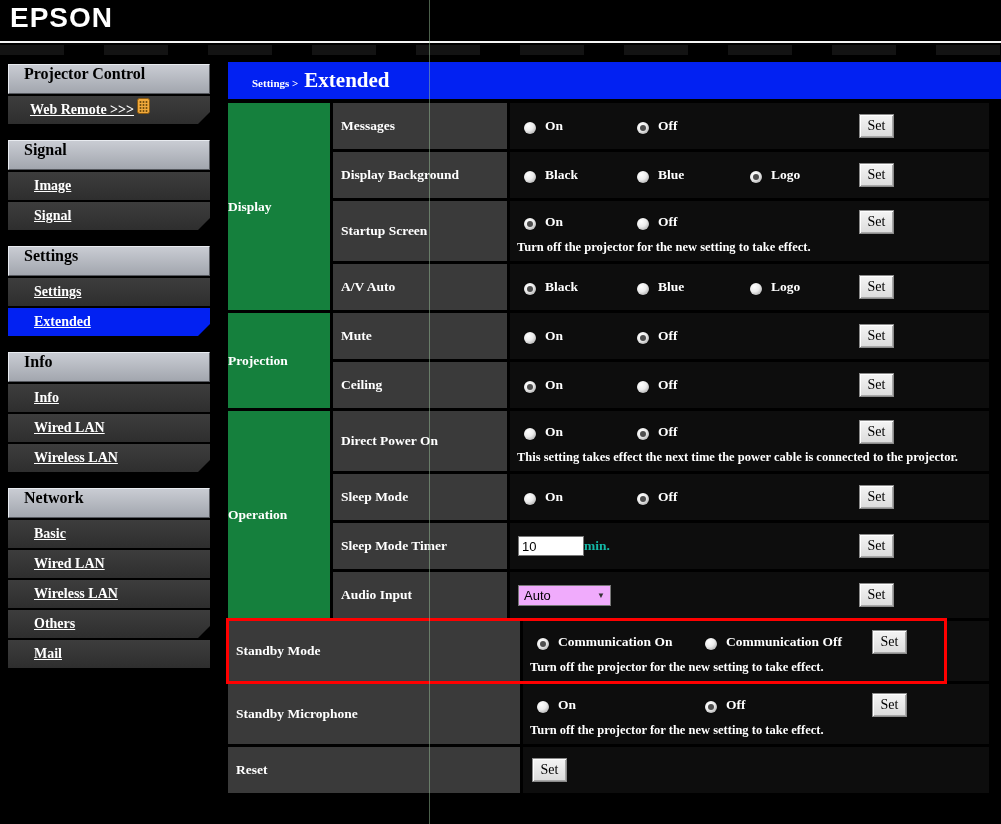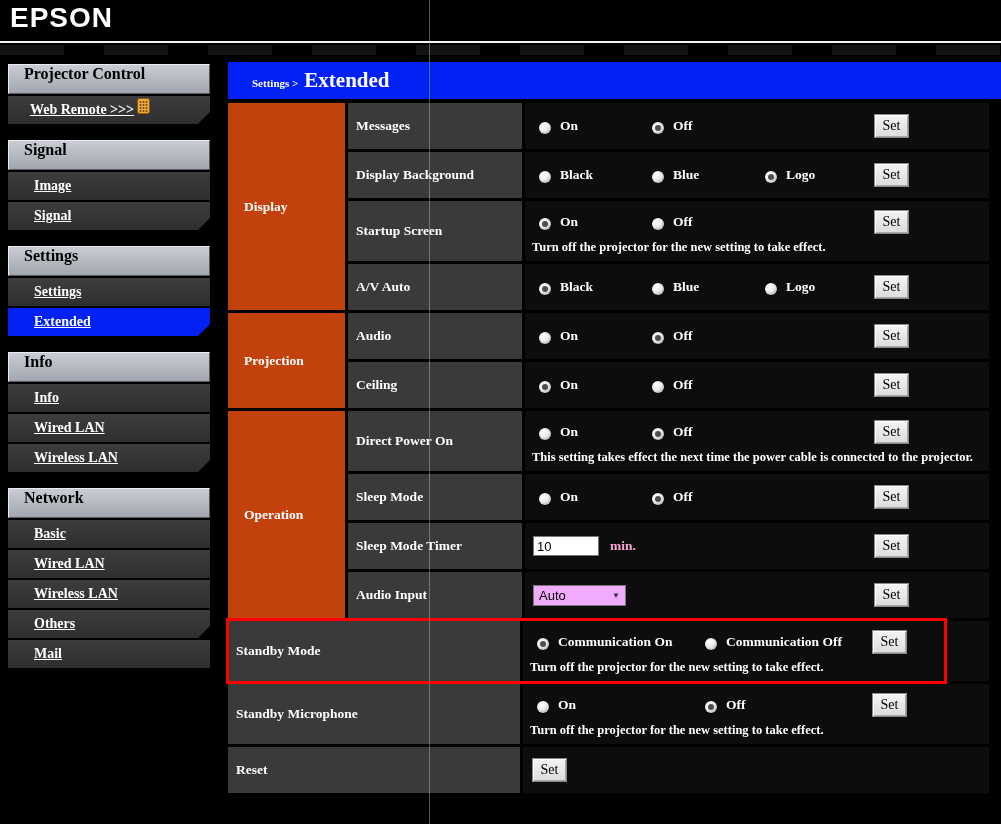--- a/index.html
+++ b/index.html
@@ -31,22 +31,22 @@
   
   .mainbar{position:absolute;left:228px;top:62px;width:773px;height:37px;
     background:var(--accent,#0221f2);display:flex;align-items:center;padding-left:24px;
     box-sizing:border-box}
   .crumbwrap{display:flex;align-items:baseline;gap:6px;color:#fff}
   .crumb{font:700 11px "Liberation Serif",serif}
   .ptitle{font:700 21px "Liberation Serif",serif}
   
   .tbl{position:absolute;left:228px;top:103px;width:761px}
   .blk{display:flex;gap:3px;margin-bottom:3px}
-  .gcell{width:117px;background:#c2410c;display:flex;align-items:center;
-    padding-left:16px;box-sizing:border-box;color:#fff;font:700 13.5px "Liberation Serif",serif}
+  .gcell{width:102px;background:#15803d;display:flex;align-items:center;
+    padding-left:0;box-sizing:border-box;color:#fff;font:700 13.5px "Liberation Serif",serif}
   .rows{flex:1;display:flex;flex-direction:column;gap:3px}
   .row{display:flex;gap:3px;height:46px;position:relative}
   .row.tall{height:60px}
   .scell{width:174px;background:#3a3a3a;display:flex;align-items:center;
     padding-left:8px;box-sizing:border-box;color:#fff;font:700 13.5px "Liberation Serif",serif}
   .scell.wide{width:292px}
   .ccell{flex:1;background:#0d0d0d;position:relative;display:flex;
     flex-direction:column;justify-content:center}
   .row.tall .ccell{justify-content:flex-start}
   .opts{display:flex;align-items:center;padding-left:14px;height:24px;flex:none}
@@ -62,21 +62,21 @@
   .note{padding-left:7px;margin-top:6px;color:#fff;font:700 12.5px "Liberation Serif",serif}
   .setbtn{position:absolute;left:349px;top:11px;width:35px;height:24px;
     background:linear-gradient(#f4f4f4,#dcdcdc);border:1px solid #8a8a8a;
     box-shadow:inset 1px 1px 0 #fff,inset -1px -1px 0 #a8a8a8;
     color:#000;font:400 14px "Liberation Serif",serif;cursor:pointer;padding:0}
   .row.tall .setbtn{top:9px}
   .setbtn.left{left:9px}
   .widget{display:flex;align-items:center;padding-left:8px}
   .numinput{width:66px;height:20px;box-sizing:border-box;background:#fff;color:#000;
     border:1px solid #777;font:13px "Liberation Sans",sans-serif;padding:0 3px}
-  .suffix{margin-left:11px;color:#f9a8d4;font:700 13.5px "Liberation Serif",serif}
+  .suffix{color:#14b8a6;font:700 13.5px "Liberation Serif",serif}
   .fakeselect{width:93px;height:21px;box-sizing:border-box;background:#f0abfc;color:#000;
     border:1px solid #777;display:flex;align-items:center;justify-content:space-between;
     padding:0 5px;font:13px "Liberation Sans",sans-serif;cursor:pointer}
   .selarrow{font-size:8px;color:#333}
   .redbox{position:absolute;left:-2px;top:-3px;width:721px;height:calc(100% + 6px);
     border:3px solid var(--hl,#ff0000);box-sizing:border-box;z-index:4;pointer-events:none}
   
   .artifact{position:absolute;left:429px;top:0;width:1px;height:824px;
     background:rgba(150,190,150,.5);z-index:9;pointer-events:none}
 </style>
@@ -244,21 +244,21 @@
             </div>
             <button class="setbtn">Set</button>
           </div>
         </div>
       </div>
     </div>
     <div class="blk">
       <div class="gcell">Projection</div>
       <div class="rows">
         <div class="row">
-          <div class="scell">Audio</div>
+          <div class="scell">Mute</div>
           <div class="ccell">
             <div class="opts">
               <span class="opt">
                 <span class="radio"></span>
                 <span class="olabel">On</span>
               </span>
               <span class="opt">
                 <span class="radio sel"></span>
                 <span class="olabel">Off</span>
               </span>

